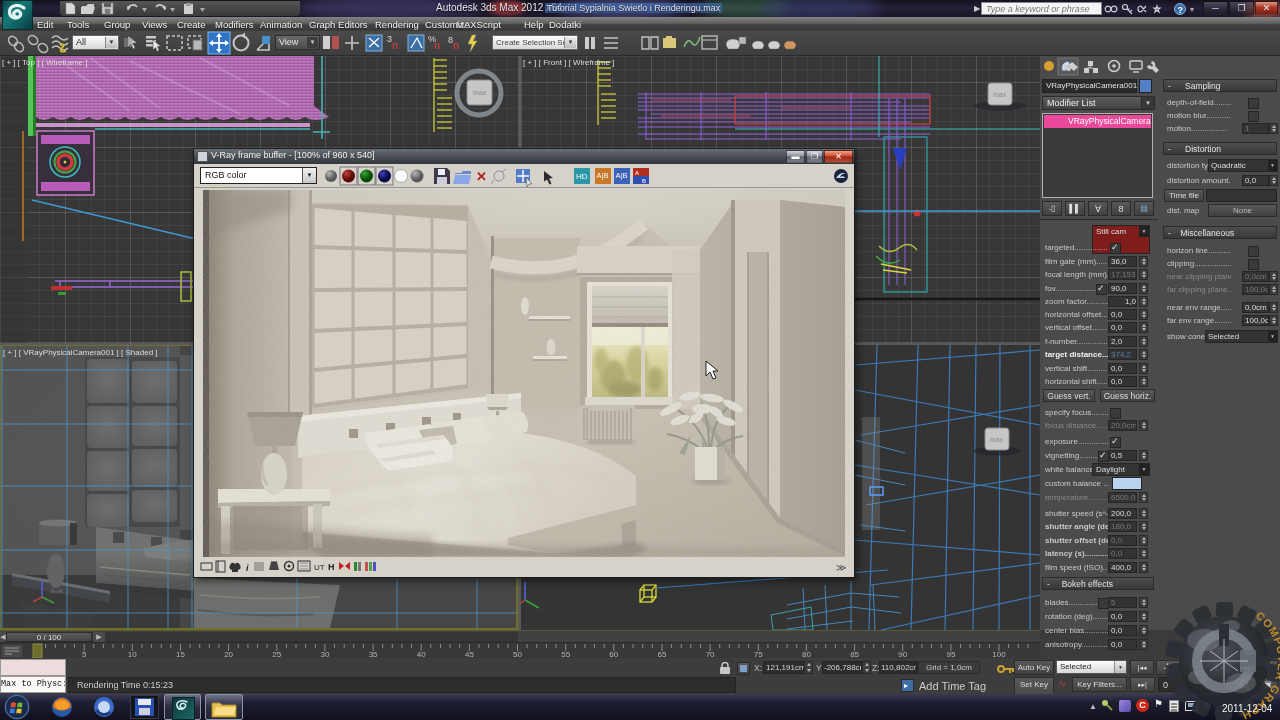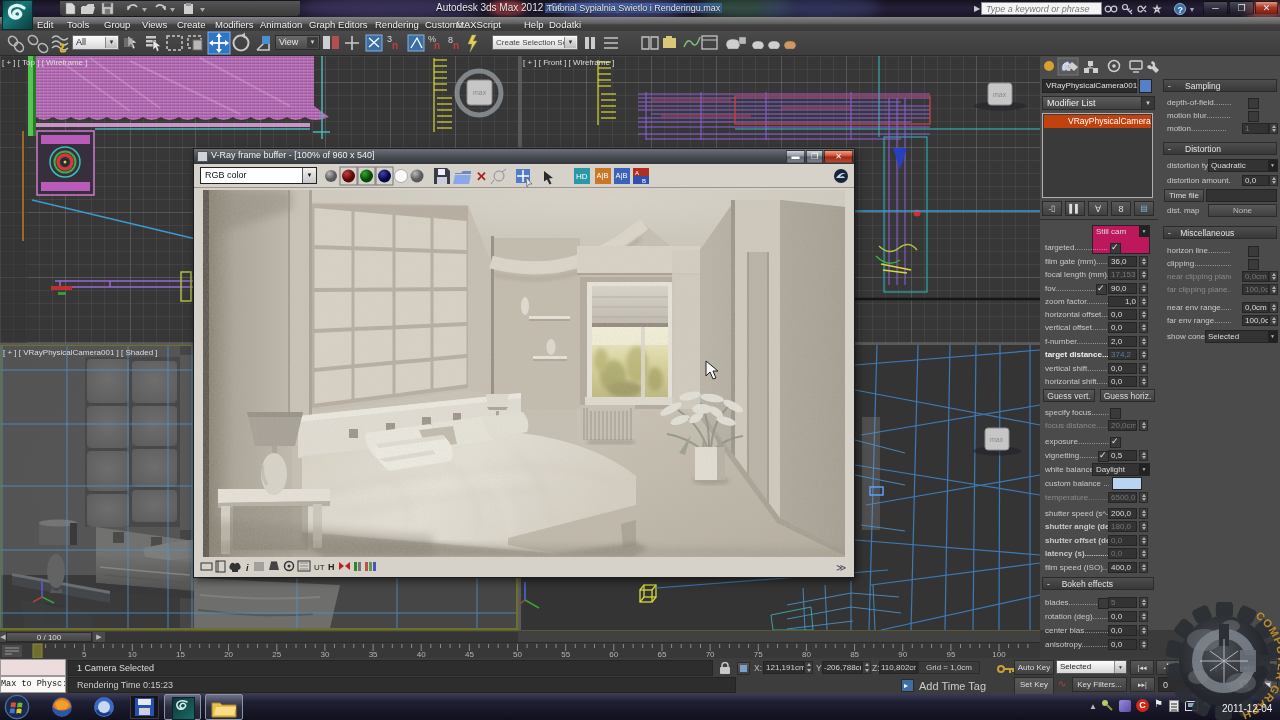--- a/index.html
+++ b/index.html
@@ -493,32 +493,32 @@
  <circle cx="72" cy="9" r="5.5" fill="none" stroke="#cfcfcf" stroke-width="1.5"></circle>
         <circle cx="72" cy="9" r="1.8" fill="#cfcfcf"></circle>
  <rect x="88" y="4" width="12" height="8" rx="1" fill="none" stroke="#cfcfcf" stroke-width="1.4"></rect>
         <line x1="91" y1="15" x2="97" y2="15" stroke="#cfcfcf" stroke-width="1.4"></line>
  <path d="M110 4 q4 1 3 5 l4 4 -3 3 -4 -4 q-4 1 -5 -3 l3 -1 2 2 1 -2 -2 -2z" fill="#cfcfcf"></path>
 </svg>
 <div class="abs" style="left:2px;top:23px;width:95px;height:14px;background:#2b2b2b;border:1px solid #222;box-sizing:border-box;color:#e0e0e0;font-size:8px;line-height:12px;padding-left:3px;">VRayPhysicalCamera001</div>
 <div class="abs" style="left:99px;top:23px;width:13px;height:14px;background:#5580c8;border:1px solid #222;box-sizing:border-box;"></div>
 <div class="abs" style="left:2px;top:40px;width:113px;height:14px;background:linear-gradient(180deg,#5c5c5c,#424242);border:1px solid #2a2a2a;box-sizing:border-box;color:#eee;font-size:9px;line-height:12px;padding-left:4px;">Modifier List<span style="position:absolute;right:0;top:0;width:12px;height:12px;background:#383838;border-left:1px solid #2a2a2a;font-size:6px;color:#ccc;text-align:center;line-height:12px;">▼</span></div>
 <div class="abs" style="left:2px;top:57px;width:111px;height:85px;background:#3a3a3a;border:1px solid #b0b0b0;box-sizing:border-box;">
- <div style="position:absolute;left:1px;top:1px;width:107px;height:13px;background:#c2410c;color:#fff;font-size:8.5px;line-height:13px;padding-left:24px;box-sizing:border-box;">VRayPhysicalCamera</div>
+ <div style="position:absolute;left:1px;top:1px;width:107px;height:13px;background:#ec4899;color:#fff;font-size:8.5px;line-height:13px;padding-left:24px;box-sizing:border-box;">VRayPhysicalCamera</div>
 </div>
 <div class="abs" style="left:2px;top:145px;width:112px;height:15px;">
  <span class="btn abs" style="left:0;width:20px;height:15px;line-height:14px;font-size:8px;">-▯</span>
  <span class="btn abs" style="left:23px;width:20px;height:15px;line-height:14px;font-size:8px;">▌▌</span>
  <span class="btn abs" style="left:46px;width:20px;height:15px;line-height:14px;font-size:9px;">∀</span>
  <span class="btn abs" style="left:69px;width:20px;height:15px;line-height:14px;font-size:9px;">8</span>
  <span class="btn abs" style="left:92px;width:20px;height:15px;line-height:14px;font-size:8px;color:#7ab8d8;">▤</span>
 </div>
 <div class="abs" style="left:0;top:163px;width:118px;height:1px;background:#2c2c2c;"></div>
 
-<div class="abs" style="left:52px;top:169px;width:58px;height:29px;background:#be185d;border:1px solid #242424;box-sizing:border-box;color:#ddd;font-size:8px;line-height:11px;padding-left:3px;">Still cam<span style="position:absolute;right:0;top:0;width:10px;height:11px;background:#222;font-size:5px;color:#bbb;text-align:center;line-height:11px;">▼</span></div>
+<div class="abs" style="left:52px;top:169px;width:58px;height:29px;background:#7f1d1d;border:1px solid #242424;box-sizing:border-box;color:#ddd;font-size:8px;line-height:11px;padding-left:3px;">Still cam<span style="position:absolute;right:0;top:0;width:10px;height:11px;background:#222;font-size:5px;color:#bbb;text-align:center;line-height:11px;">▼</span></div>
 <div class="cr" style="left:5px;top:187px;">targeted...............</div>
       <div class="cb ck" style="left:70px;top:187px;"></div>
 <div class="cr" style="left:5px;top:201px;">film gate (mm)........</div>
       <div class="vf" style="left:68px;top:200px;">36,0</div>
       <div class="sp" style="left:99px;top:200px;"></div>
 <div class="cr" style="left:5px;top:214px;">focal length (mm)...</div>
       <div class="vf gray" style="left:68px;top:213px;">17,153</div>
       <div class="sp" style="left:99px;top:213px;"></div>
 <div class="cr" style="left:5px;top:228px;">fov...................</div>
       <div class="cb ck" style="left:56px;top:228px;"></div>
@@ -1132,21 +1132,20 @@
           <text x="950.9" y="14" font-size="8" fill="#b5b5b5" text-anchor="middle" font-family="Liberation Sans">95</text>
           <text x="999.0" y="14" font-size="8" fill="#b5b5b5" text-anchor="middle" font-family="Liberation Sans">100</text>
         </g>
  <rect x="33" y="1" width="9" height="14" fill="#6e6e2e" stroke="#8a8a3a"></rect>
 </svg>
 </div>
 
 <div id="statusarea">
  <div class="abs" style="left:0;top:1px;width:66px;height:17px;background:#ecdcdc;border:1px solid #999;box-sizing:border-box;"></div>
  <div class="abs" style="left:0;top:18px;width:66px;height:17px;background:#faf8f6;border:1px solid #999;box-sizing:border-box;font-family:'Liberation Mono',monospace;font-size:8.5px;color:#111;line-height:15px;white-space:nowrap;overflow:hidden;">Max to Physc:</div>
- <div class="abs field" style="left:68px;top:2px;width:645px;height:16px;font-size:9px;line-height:15px;padding-left:8px;box-sizing:border-box;color:#ddd;">1 Camera Selected</div>
  <div class="abs field" style="left:68px;top:19px;width:668px;height:16px;font-size:9px;line-height:15px;padding-left:8px;box-sizing:border-box;color:#ccc;">Rendering Time  0:15:23</div>
  <svg class="abs" style="left:719px;top:4px;" width="12" height="13">
         <rect x="1" y="5" width="10" height="7" rx="1" fill="#c8c8c8"></rect>
         <path d="M3 5 v-1.5 a3 3 0 0 1 6 0 V5" stroke="#c8c8c8" stroke-width="1.5" fill="none"></path>
       </svg>
  <div class="abs" style="left:737px;top:4px;width:13px;height:13px;background:linear-gradient(180deg,#5a5a5a,#3e3e3e);border:1px solid #2a2a2a;box-sizing:border-box;">
         <span style="position:absolute;left:2px;top:2px;width:7px;height:7px;background:#7aa0c8;"></span>
       </div>
  <div class="abs" style="left:754px;top:5px;font-size:8.5px;color:#bbb;">X:</div>
  <div class="abs field" style="left:763px;top:3px;width:41px;height:13px;font-size:8px;line-height:12px;padding-left:2px;box-sizing:border-box;">121,191cm</div>

